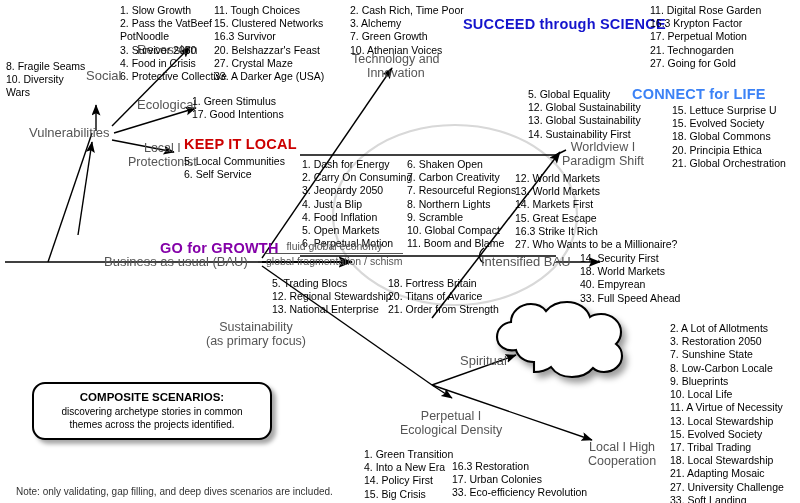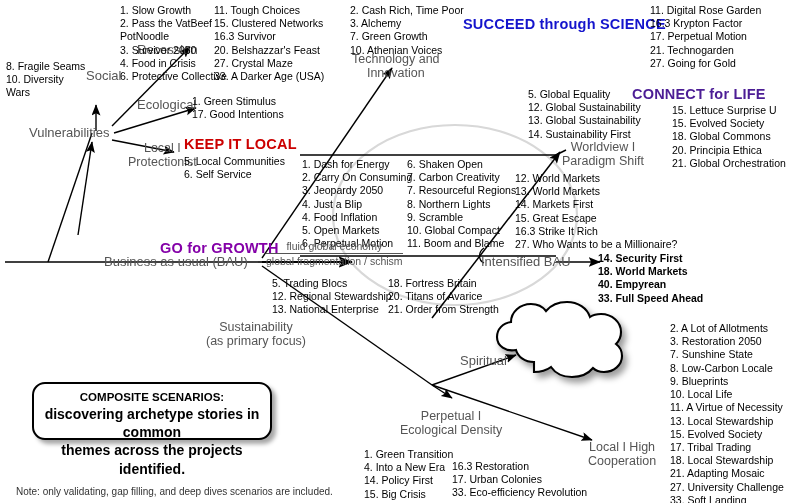--- a/index.html
+++ b/index.html
@@ -11,32 +11,32 @@
   #stage{position:absolute;left:0;top:0;width:800px;height:503px;}
   svg#skeleton{position:absolute;left:0;top:0;width:800px;height:503px;}
   .lbl{position:absolute;white-space:nowrap;line-height:1.12;}
   .node{color:#555;font-size:13px;}
   .node2{color:#555;font-size:12.5px;text-align:center;}
   .list{font-size:10.5px;color:#000;line-height:1.26;}
   .list div{white-space:nowrap;}
   .hd{font-weight:bold;font-size:14.5px;letter-spacing:.2px;}
   .red{color:#cc0000;}
   .blue{color:#1414cc;}
-  .green{color:#4c1d95;}
+  .green{color:#3b82f6;}
   .purple{color:#8400a8;}
   .frac{position:absolute;text-align:center;font-size:10.5px;color:#555;}
   .frac .top{border-bottom:1px solid #555;padding:0 3px 1px;}
   .frac .bot{padding-top:1px;}
   .box{
     position:absolute;border:2.2px solid #000;border-radius:13px;background:#fff;
     box-shadow:4px 4px 4px rgba(0,0,0,.35);
     text-align:center;padding:7px 6px;box-sizing:border-box;
   }
   .box .t1{font-weight:bold;font-size:11.5px;margin-bottom:2px;}
-  .box .t2{font-size:14px;line-height:1.3;font-weight:bold;}
+  .box .t2{font-size:10px;line-height:1.3;}
   .note{position:absolute;font-size:10px;color:#333;}
 </style>
 </head>
 <body>
 
 <div id="stage">
 
   <svg id="skeleton" viewBox="0 0 800 503">
     <defs>
       <marker id="ah" markerWidth="9" markerHeight="9" refX="7.5" refY="3.2" orient="auto">
@@ -222,21 +222,21 @@
     <div>12. Regional Stewardship</div>
     <div>13. National Enterprise</div>
   </div>
   <div class="lbl list" style="left:388px;top:277px;">
     <div>18. Fortress Britain</div>
     <div>20. Titans of Avarice</div>
     <div>21. Order from Strength</div>
   </div>
 
   <div class="lbl node" style="left:481px;top:255px;">Intensified BAU</div>
-  <div class="lbl list" style="left:598px;top:252px;font-weight:bold;">
+  <div class="lbl list" style="left:580px;top:252px;">
     <div>14.  Security First</div>
     <div>18. World Markets</div>
     <div>40.  Empyrean</div>
     <div>33. Full Speed Ahead</div>
   </div>
 
   <div class="lbl node2" style="left:206px;top:320px;">
     <div>Sustainability</div>
     <div>(as primary focus)</div>
   </div>

